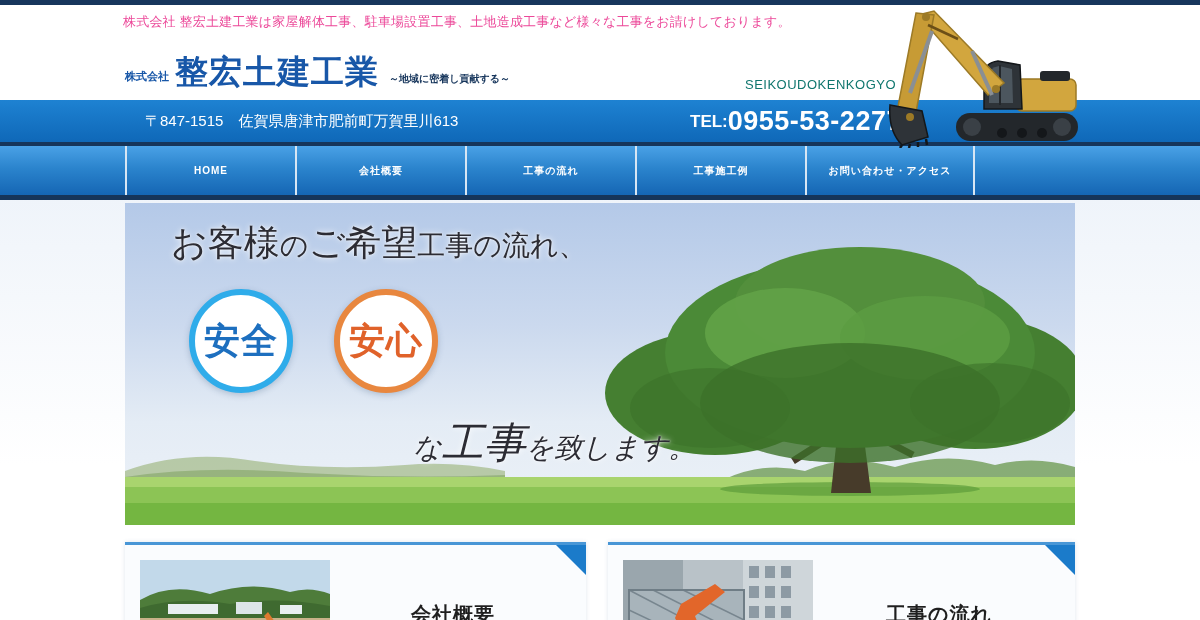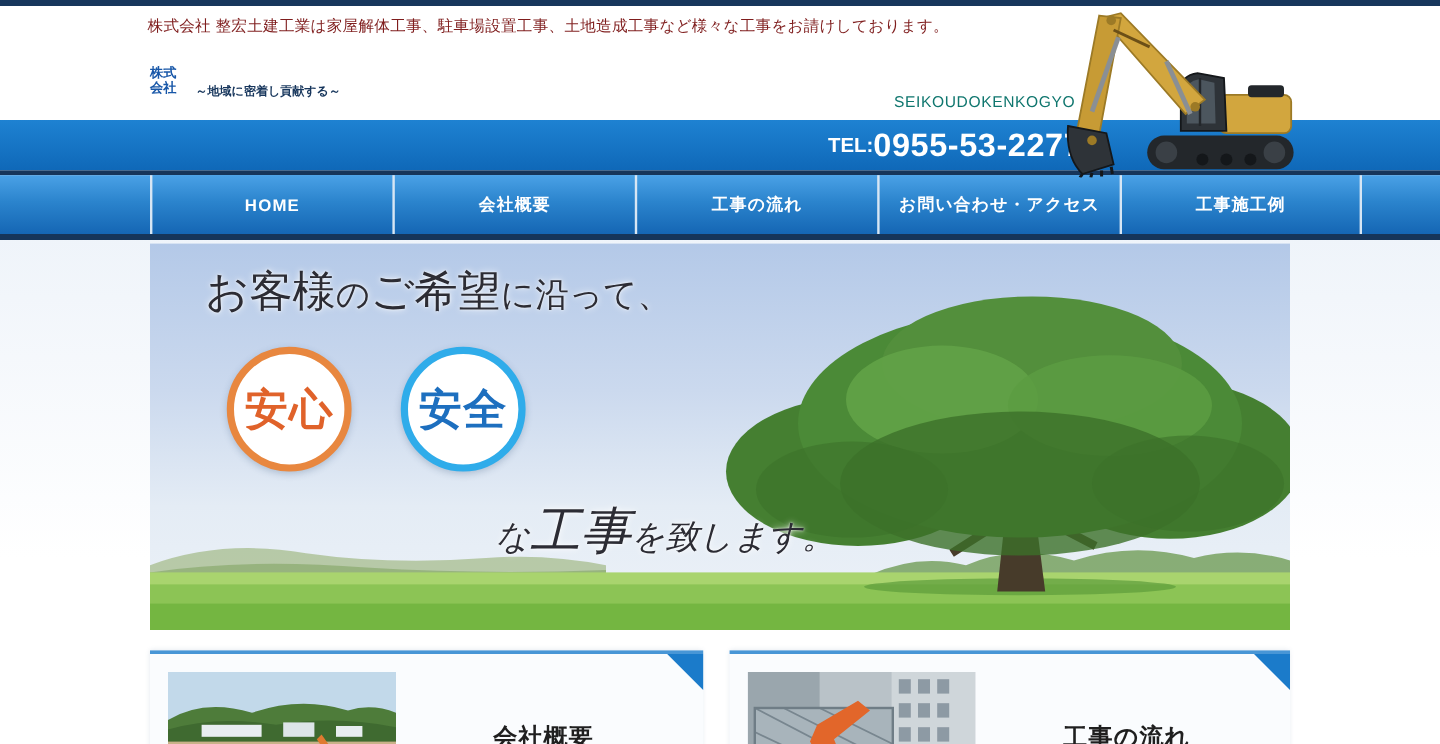--- a/index.html
+++ b/index.html
@@ -6,47 +6,47 @@
   html,body { width:1200px; height:620px; overflow:hidden; }
   body {
     position:relative;
     font-family:"Liberation Sans","DejaVu Sans",sans-serif;
     background:linear-gradient(#e3ecf7 0%, #f2f6fb 40%, #ffffff 75%);
   }
 
   
   .topbar { position:absolute; left:0; top:0; width:1200px; height:5px; background:#17365c; }
   .header { position:absolute; left:0; top:5px; width:1200px; height:95px; background:#ffffff; }
-  .desc   { position:absolute; left:123px; top:8px; font-size:13px; color:#7f1d1d; letter-spacing:0.2px; }
+  .desc   { position:absolute; left:123px; top:8px; font-size:13px; color:#ec4899; letter-spacing:0.2px; }
 
   .logo-row { position:absolute; left:125px; top:50px; display:flex; align-items:flex-end; }
-  .logo-prefix { display:flex; flex-direction:column; justify-content:flex-end;
+  .logo-prefix { display:flex; flex-direction:row; justify-content:flex-end;
                  font-size:11px; font-weight:bold; color:#1857a8; line-height:1.15;
                  margin-right:6px; margin-bottom:5px; }
   .logo-name { font-size:33px; font-weight:bold; color:#1857a8; letter-spacing:1px; line-height:1; }
   .logo-slogan { font-size:10px; font-weight:bold; color:#17365c; margin-left:10px; margin-bottom:2px; }
   .romaji { position:absolute; left:745px; top:72px; font-size:13px; color:#0f766e; letter-spacing:0.5px; }
 
   
   .contactbar { position:absolute; left:0; top:100px; width:1200px; height:42px;
                 background:linear-gradient(#1e82d2, #0f68b8); }
   .address { position:absolute; left:145px; top:12px; font-size:15px; color:#ffffff; }
   .telbox  { position:absolute; left:690px; top:6px; color:#ffffff; white-space:nowrap; }
   .tel-label { font-size:17px; font-weight:bold; vertical-align:3px; }
   .tel-number { font-size:27px; font-weight:bold; letter-spacing:0.5px; }
 
   
   .nav-sep-top    { position:absolute; left:0; top:142px; width:1200px; height:4px; background:#16355a; }
   .nav            { position:absolute; left:0; top:146px; width:1200px; height:49px;
                     background:linear-gradient(#4aa1e6, #2b84cd 45%, #1566b4); display:flex; }
   .nav-spacer-l   { width:125px; }
-  .nav-item       { width:202px; height:49px; display:flex; align-items:center; justify-content:center;
+  .nav-item       { width:170px; height:49px; display:flex; align-items:center; justify-content:center;
                     border-left:2px solid #d7e6f4; cursor:pointer;
                     background:linear-gradient(#4aa1e6, #2b84cd 45%, #1566b4);
-                    color:#ffffff; font-size:14px; font-weight:bold; letter-spacing:1px; }
+                    color:#ffffff; font-size:10px; font-weight:bold; letter-spacing:1px; }
   .nav-item:last-of-type { border-right:2px solid #d7e6f4; }
   .nav-sep-bottom { position:absolute; left:0; top:195px; width:1200px; height:5px; background:#16355a; }
 
   
   .digger { position:absolute; left:888px; top:5px; width:200px; height:143px; z-index:5; }
 
   
   .hero { position:absolute; left:125px; top:203px; width:950px; height:322px; overflow:hidden;
           background:linear-gradient(#b4c9e8 0%, #cbd9ee 38%, #e4ecf5 68%, #edf2f8 100%); }
   .hero-art { position:absolute; left:0; top:0; width:950px; height:322px; }
@@ -90,26 +90,28 @@
 
 <div class="topbar"></div>
 
 <div class="header">
   <div class="desc">株式会社 整宏土建工業は家屋解体工事、駐車場設置工事、土地造成工事など様々な工事をお請けしております。</div>
   <div class="logo-row">
     <div class="logo-prefix">
       <span>株式</span>
       <span>会社</span>
     </div>
+    <div class="logo-name">整宏土建工業</div>
     <div class="logo-slogan">～地域に密着し貢献する～</div>
   </div>
   <div class="romaji">SEIKOUDOKENKOGYO</div>
 </div>
 
 <div class="contactbar">
+  <div class="address">〒847-1515　佐賀県唐津市肥前町万賀里川613</div>
   <div class="telbox">
     <span class="tel-label">TEL:</span><span class="tel-number">0955-53-2277</span>
   </div>
 </div>
 
 <svg class="digger" viewBox="0 0 200 143">
 
   <rect x="68" y="108" width="122" height="28" rx="14" fill="#23272b"></rect>
   <circle cx="84" cy="122" r="9" fill="#3a4046"></circle>
     <circle cx="174" cy="122" r="9" fill="#3a4046"></circle>
@@ -138,22 +140,22 @@
     <circle cx="22" cy="112" r="4" fill="#9c7a26"></circle>
     <circle cx="108" cy="84" r="4" fill="#9c7a26"></circle>
 </svg>
 
 <div class="nav-sep-top"></div>
 <nav class="nav">
   <div class="nav-spacer-l"></div>
   <div class="nav-item">HOME</div>
   <div class="nav-item">会社概要</div>
   <div class="nav-item">工事の流れ</div>
+  <div class="nav-item">工事施工例</div>
   <div class="nav-item">お問い合わせ・アクセス</div>
-  <div class="nav-item">工事施工例</div>
 </nav>
 <div class="nav-sep-bottom"></div>
 
 <div class="hero">
 
   <svg class="hero-art" viewBox="0 0 950 322" preserveAspectRatio="none">
 
     <path d="M0 268 Q60 246 130 258 Q200 268 280 262 Q330 258 380 268 L380 280 L0 280 Z" fill="#aabf93" opacity="0.8"></path>
     <path d="M0 274 Q80 262 180 270 Q280 276 380 272 L380 282 L0 282 Z" fill="#8fae74" opacity="0.8"></path>
 
@@ -173,26 +175,26 @@
     <ellipse cx="725" cy="150" rx="185" ry="95" fill="#4b8a37"></ellipse>
     <ellipse cx="735" cy="100" rx="125" ry="56" fill="#538f3c"></ellipse>
     <ellipse cx="660" cy="130" rx="80" ry="45" fill="#63a348" opacity="0.85"></ellipse>
     <ellipse cx="800" cy="135" rx="85" ry="42" fill="#5c9c42" opacity="0.85"></ellipse>
     <ellipse cx="725" cy="200" rx="150" ry="60" fill="#3c7129" opacity="0.8"></ellipse>
     <ellipse cx="585" cy="205" rx="80" ry="40" fill="#3c7129" opacity="0.6"></ellipse>
     <ellipse cx="865" cy="200" rx="80" ry="40" fill="#3c7129" opacity="0.6"></ellipse>
   </svg>
 
   <div class="hero-line1">
-    <span class="big">お客様</span><span class="small">の</span><span class="big">ご希望</span><span class="small">に沿って、</span>
+    <span class="big">お客様</span><span class="small">の</span><span class="big">ご希望</span><span class="small">工事の流れ、</span>
   </div>
 
   <div class="circles">
+    <div class="circle c2">安全</div>
     <div class="circle c1">安心</div>
-    <div class="circle c2">安全</div>
   </div>
 
   <div class="hero-line2">
     <span class="small">な</span><span class="big">工事</span><span class="small">を致します。</span>
   </div>
 </div>
 
 <div class="card left">
   <div class="card-tri"></div>
   <div class="card-photo">

